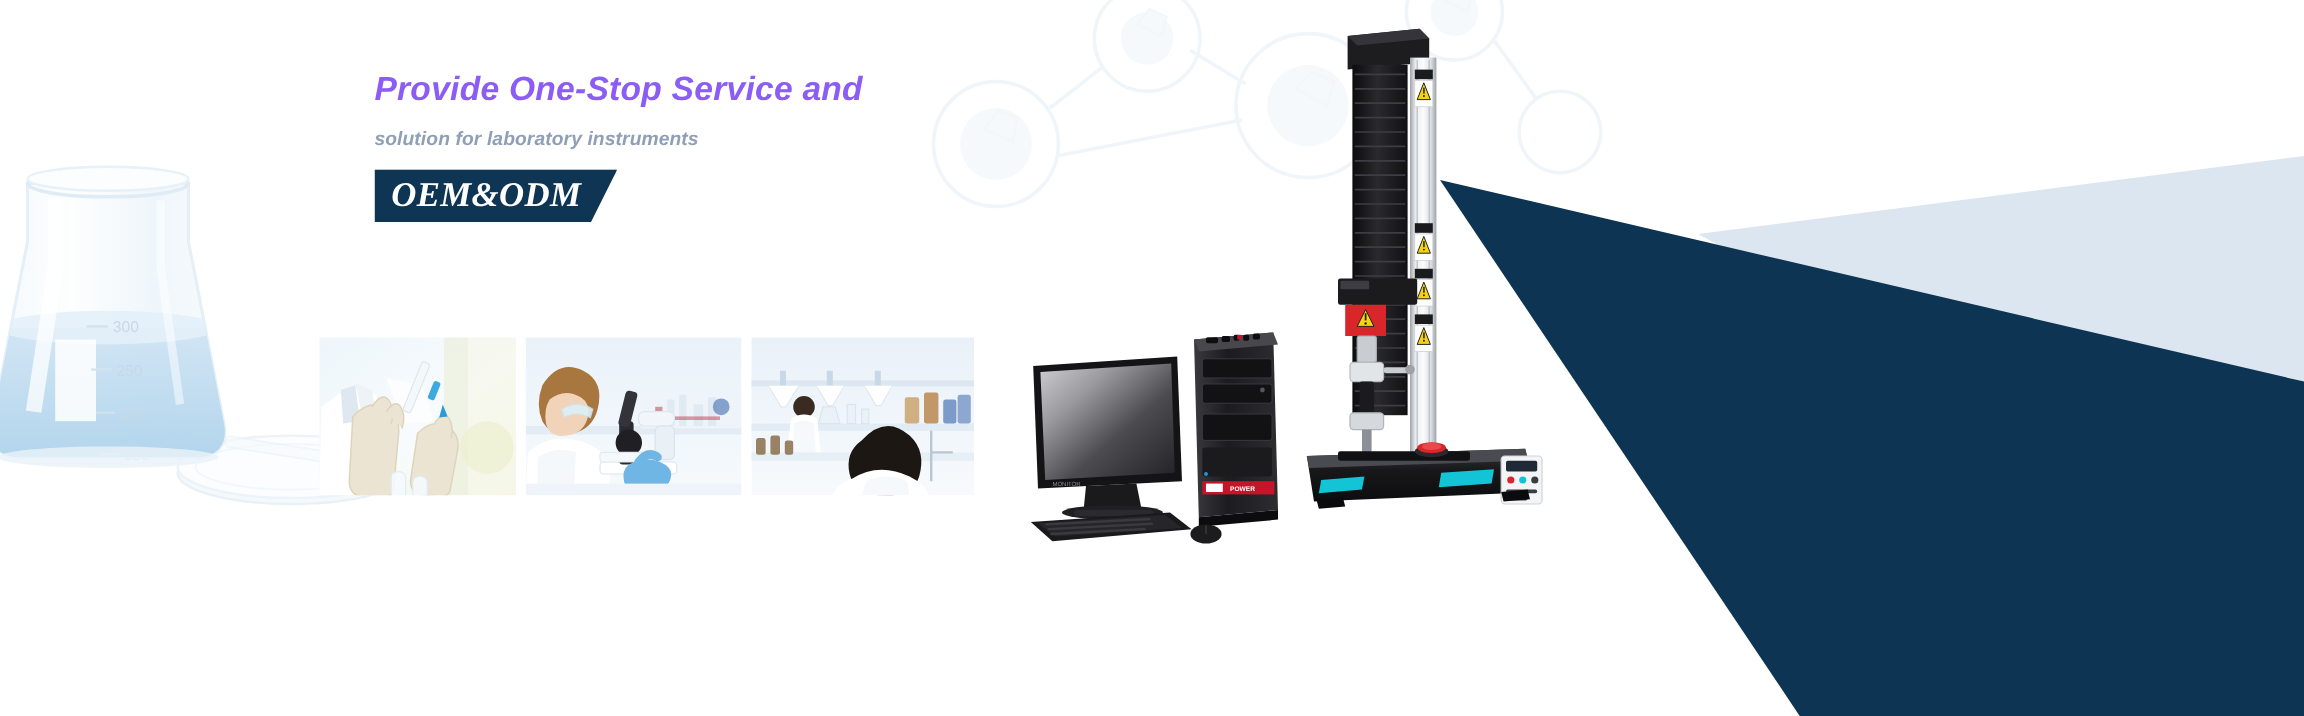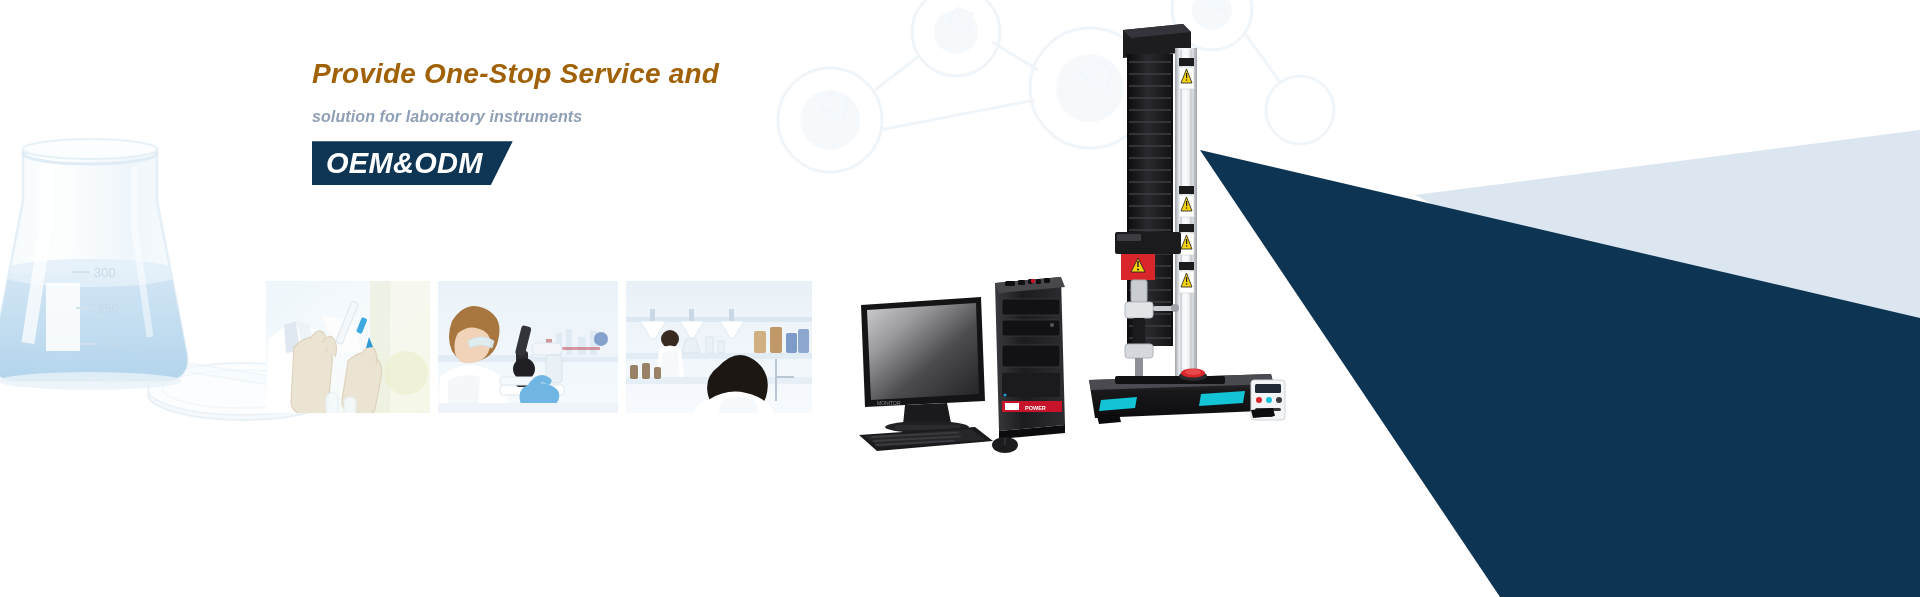--- a/index.html
+++ b/index.html
@@ -45,40 +45,41 @@
   
   .copy {
     position:absolute;
     left:312px; top:58px;
     width:560px;
   }
   .headline {
     font-size:28px;
     font-style:italic;
     font-weight:bold;
-    color:#a16207;
+    color:#8b5cf6;
     letter-spacing:.2px;
     line-height:1.12;
     white-space:nowrap;
   }
   .subline {
     margin-top:19px;
     font-size:16px;
     font-style:italic;
     font-weight:bold;
     color:#8fa0b6;
     letter-spacing:.1px;
     line-height:1.12;
     white-space:nowrap;
   }
   .badge-wrap {
     margin-top:15px;
     position:relative;
     display:inline-block;
     height:58px;
+    font-family:Liberation Serif, serif;
   }
   .badge {
     position:relative;
     display:inline-flex;
     align-items:center;
     height:44px;
     padding:0 30px 0 14px;
     background:#0e3category;
     background:#0e3553;
     -webkit-clip-path: polygon(0 0, 100% 0, calc(100% - 22px) 100%, 0 100%);

